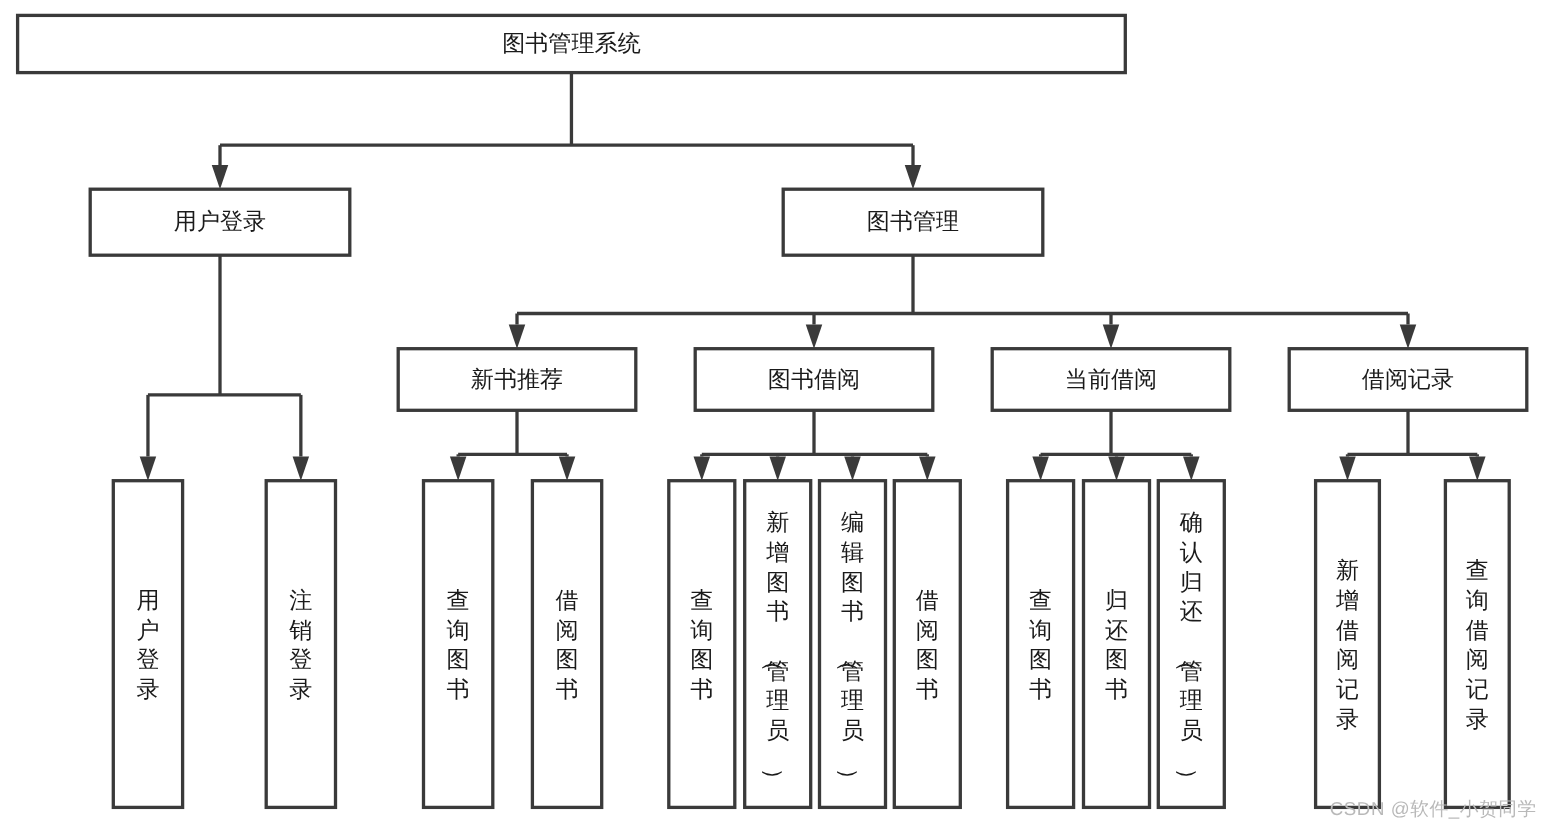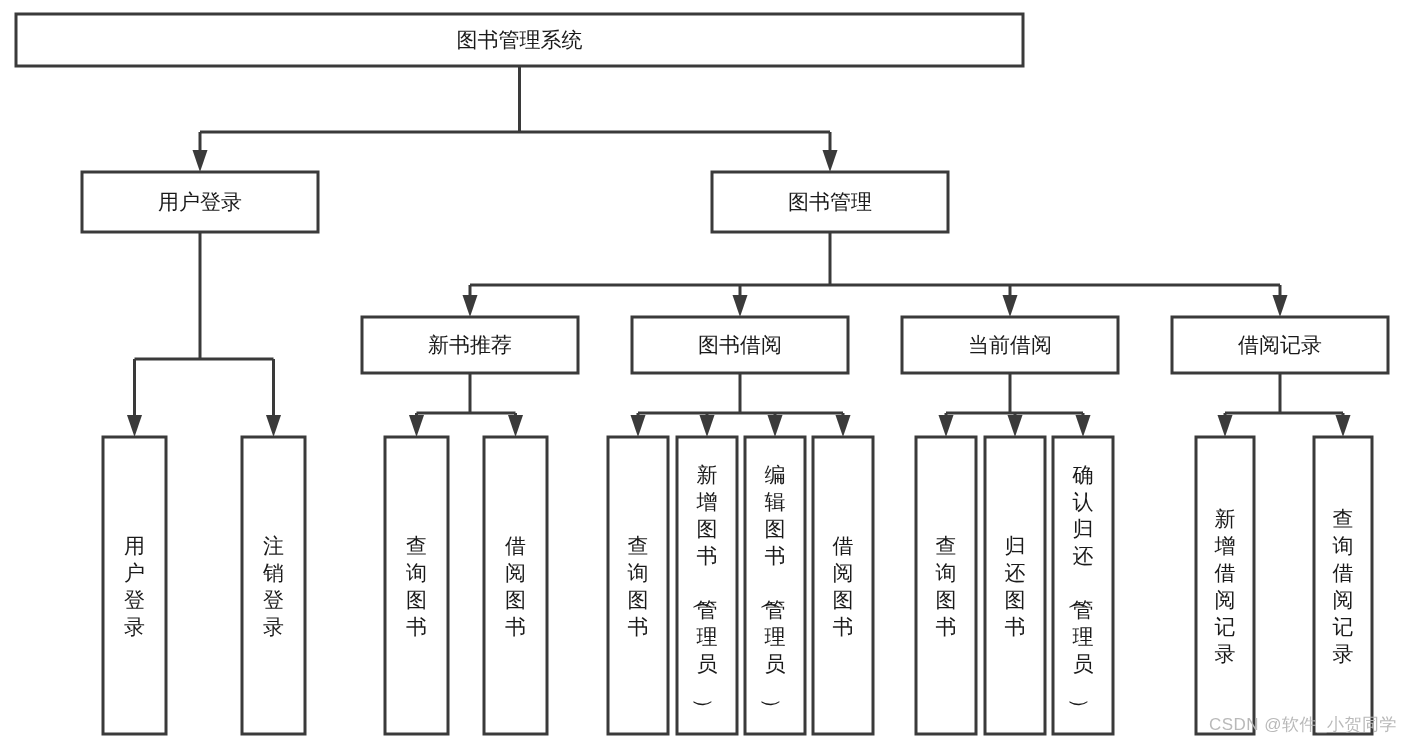--- a/index.html
+++ b/index.html
@@ -51,21 +51,21 @@
   }
   .node-label-v {
     font-family: "Liberation Sans", "DejaVu Sans", sans-serif;
     font-size: 21px;
     fill: #1a1a1a;
     text-anchor: middle;
   }
   .watermark {
     position: absolute;
     right: 8px;
-    bottom: 11px;
+    bottom: 0;
     font-family: "Liberation Sans", "DejaVu Sans", sans-serif;
     font-size: 17px;
     color: #b9b9b9;
     white-space: nowrap;
     letter-spacing: 0.5px;
     user-select: none;
   }
 </style>
 </head>
 <body>

